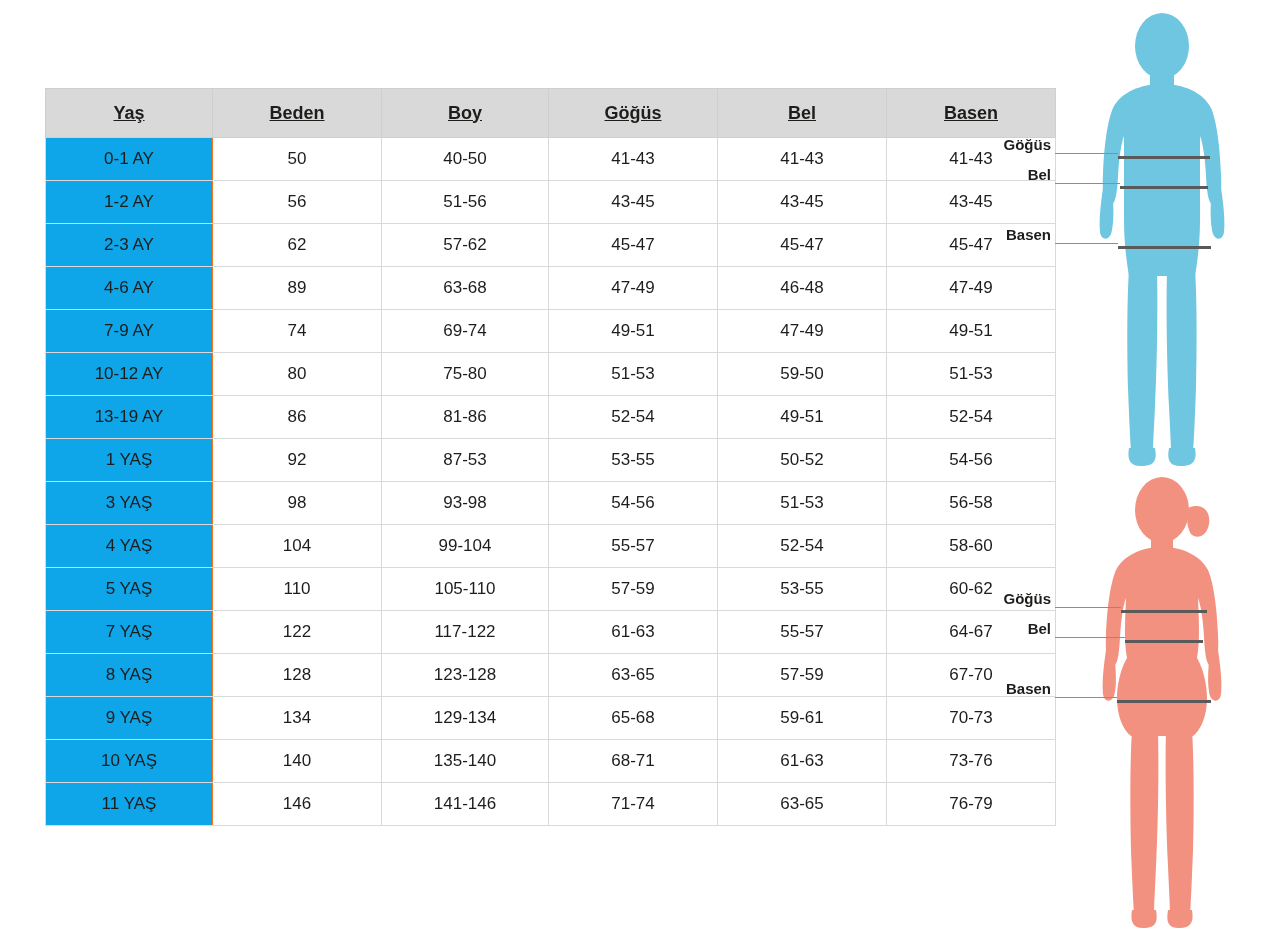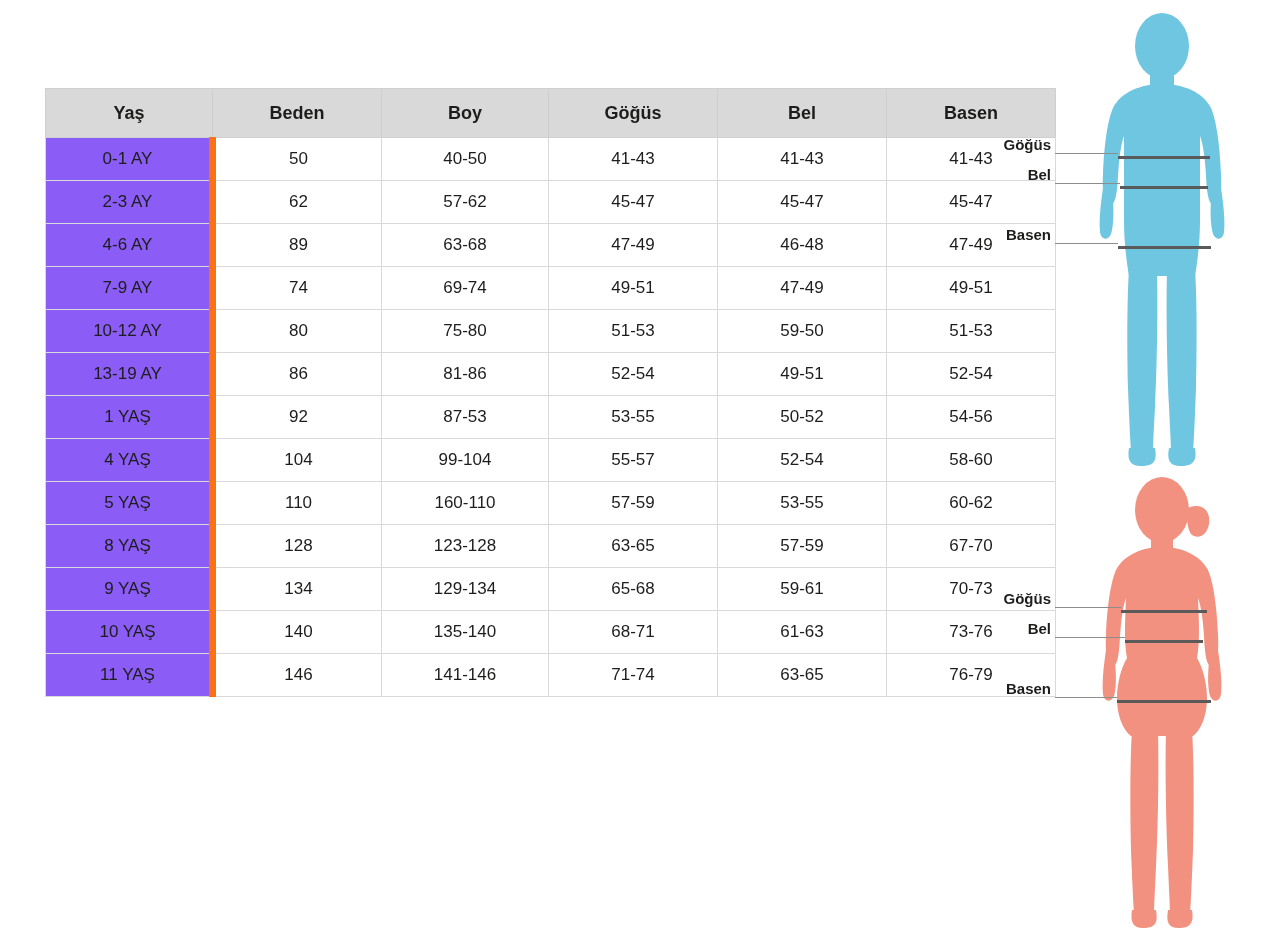--- a/index.html
+++ b/index.html
@@ -36,24 +36,25 @@
     height: 42px;
     padding: 0;
     font-weight: normal;
   }
   table.size-table thead th {
     background: #d9d9d9;
     font-weight: bold;
     font-size: 18px;
     height: 48px;
     border: 1px solid #cfcfcf;
+    text-decoration: underline;
   }
   table.size-table tbody td.first-col {
-    background: #8b5cf6;
-    border-right: 7px solid #f97316;
+    background: #0ea5e9;
+    border-right: 1px solid #f97316;
   }
   table.size-table tbody td {
     background: #ffffff;
   }
   table.size-table colgroup col.c0 { width: 167px; }
   table.size-table colgroup col.c1 { width: 169px; }
   table.size-table colgroup col.c2 { width: 167px; }
   table.size-table colgroup col.c3 { width: 169px; }
   table.size-table colgroup col.c4 { width: 169px; }
   table.size-table colgroup col.c5 { width: 169px; }
@@ -118,20 +119,28 @@
     <tbody>
       <tr>
         <td class="first-col">0-1 AY</td>
         <td>50</td>
         <td>40-50</td>
         <td>41-43</td>
         <td>41-43</td>
         <td>41-43</td>
       </tr>
       <tr>
+        <td class="first-col">1-2 AY</td>
+        <td>56</td>
+        <td>51-56</td>
+        <td>43-45</td>
+        <td>43-45</td>
+        <td>43-45</td>
+      </tr>
+      <tr>
         <td class="first-col">2-3 AY</td>
         <td>62</td>
         <td>57-62</td>
         <td>45-47</td>
         <td>45-47</td>
         <td>45-47</td>
       </tr>
       <tr>
         <td class="first-col">4-6 AY</td>
         <td>89</td>
@@ -166,34 +175,50 @@
       </tr>
       <tr>
         <td class="first-col">1 YAŞ</td>
         <td>92</td>
         <td>87-53</td>
         <td>53-55</td>
         <td>50-52</td>
         <td>54-56</td>
       </tr>
       <tr>
+        <td class="first-col">3 YAŞ</td>
+        <td>98</td>
+        <td>93-98</td>
+        <td>54-56</td>
+        <td>51-53</td>
+        <td>56-58</td>
+      </tr>
+      <tr>
         <td class="first-col">4 YAŞ</td>
         <td>104</td>
         <td>99-104</td>
         <td>55-57</td>
         <td>52-54</td>
         <td>58-60</td>
       </tr>
       <tr>
         <td class="first-col">5 YAŞ</td>
         <td>110</td>
-        <td>160-110</td>
+        <td>105-110</td>
         <td>57-59</td>
         <td>53-55</td>
         <td>60-62</td>
+      </tr>
+      <tr>
+        <td class="first-col">7 YAŞ</td>
+        <td>122</td>
+        <td>117-122</td>
+        <td>61-63</td>
+        <td>55-57</td>
+        <td>64-67</td>
       </tr>
       <tr>
         <td class="first-col">8 YAŞ</td>
         <td>128</td>
         <td>123-128</td>
         <td>63-65</td>
         <td>57-59</td>
         <td>67-70</td>
       </tr>
       <tr>

